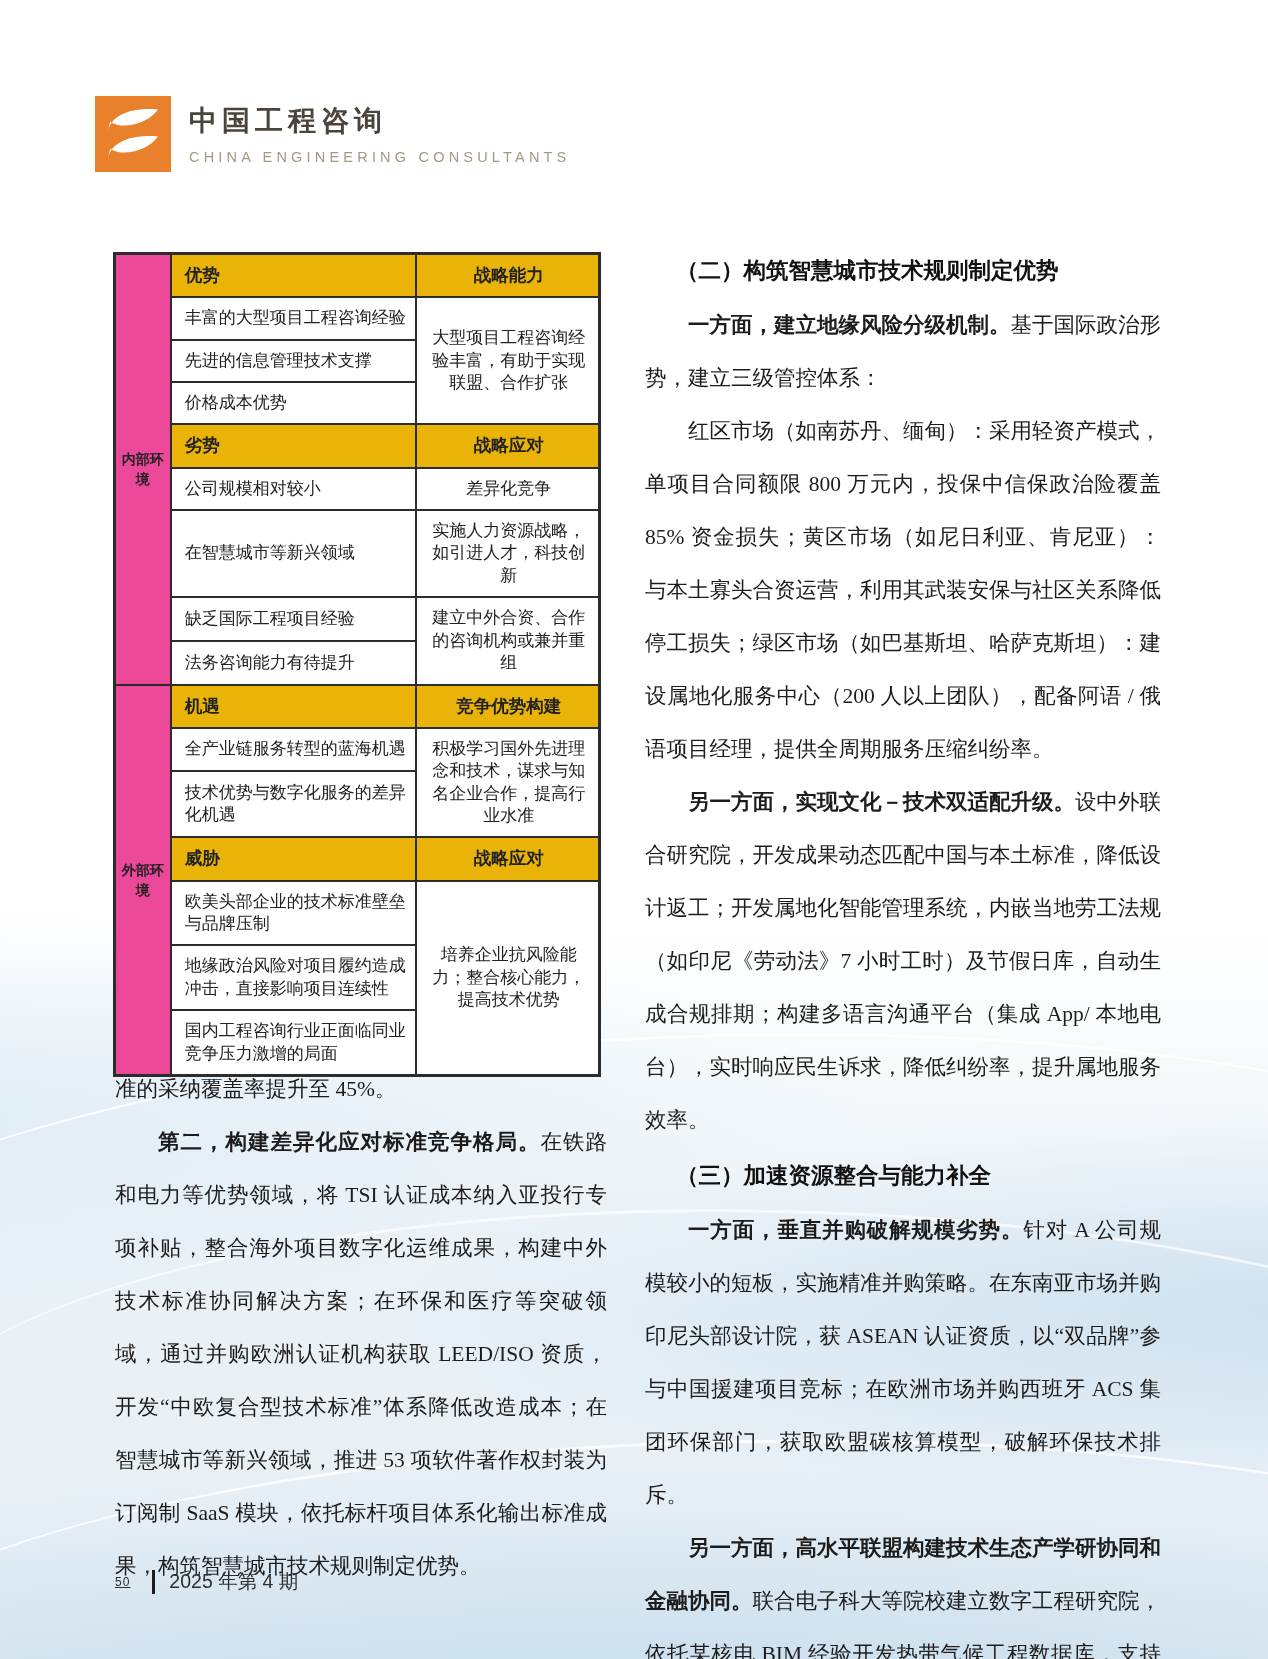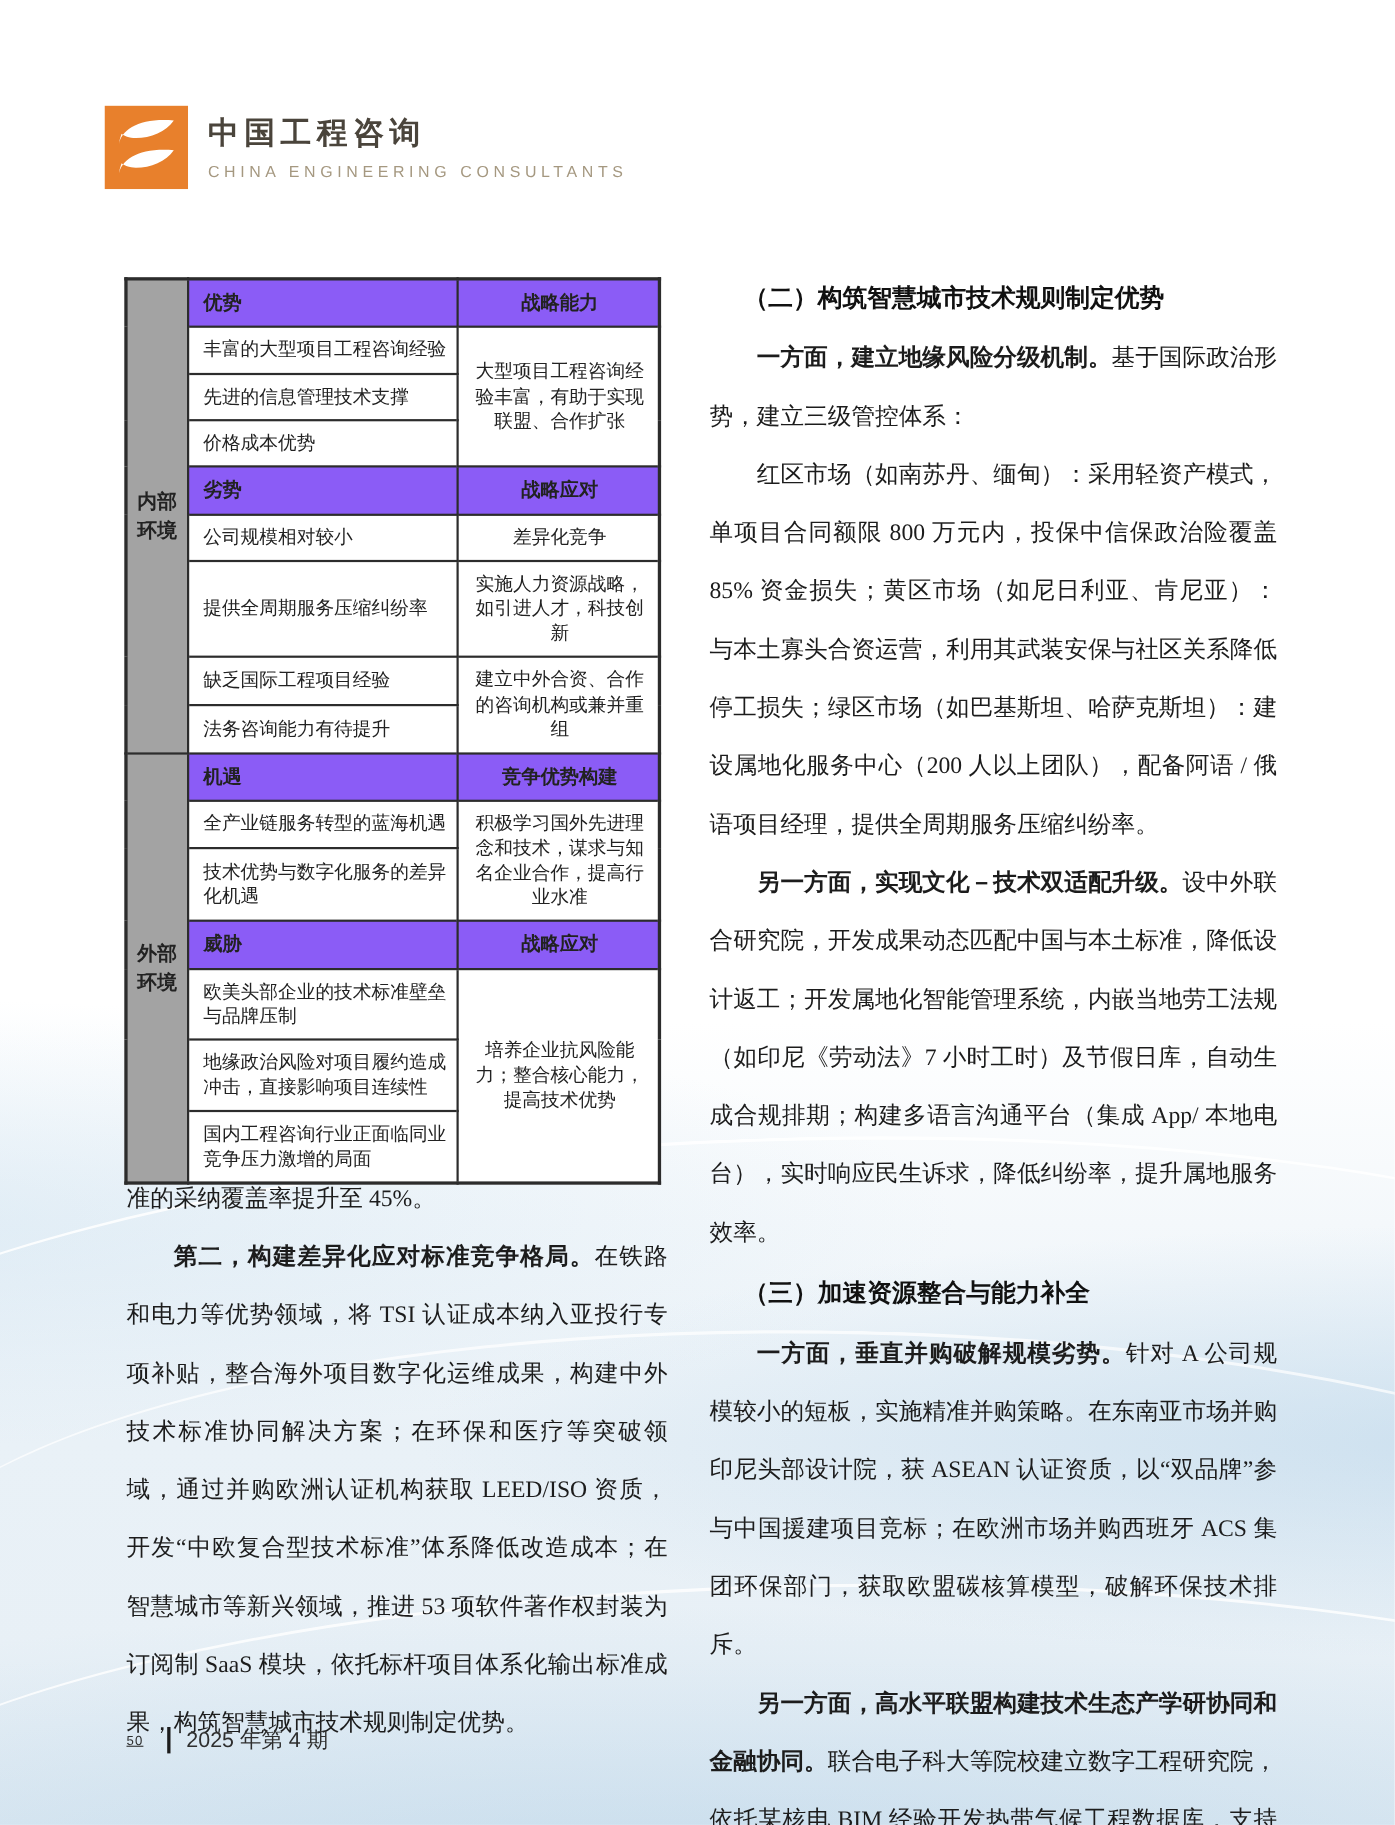--- a/index.html
+++ b/index.html
@@ -45,25 +45,25 @@
     font-weight:bold; font-size:19px; color:#1a1a1a; margin-bottom:15px; letter-spacing:1px;
   }
   table.swot { width:100%; border-collapse:collapse; table-layout:fixed; background:#ffffff; }
   table.swot { border:3px solid #2c2c2c; }
   .swot td {
     border:2px solid #2c2c2c;
     font-family:"Liberation Sans","DejaVu Sans",sans-serif;
     font-size:17px; line-height:1.32; color:#222; vertical-align:middle;
   }
   .swot td.env {
-    width:56px; background:#a3a3a3; font-weight:bold; text-align:center;
-    font-size:18px; padding:2px; word-break:break-all; line-height:1.45;
+    width:56px; background:#ec4899; font-weight:bold; text-align:center;
+    font-size:14px; padding:2px; word-break:break-all; line-height:1.45;
   }
   .swot td.hd {
-    background:#8b5cf6; font-weight:bold; text-align:center; padding:6px 4px; font-size:17.5px;
+    background:#eab308; font-weight:bold; text-align:center; padding:6px 4px; font-size:17.5px;
   }
   .swot td.c1 { width:244px; padding:9px 8px 9px 13px; text-align:left; }
   .swot td.c2 { width:183px; padding:9px 8px 9px 11px; text-align:center; }
 
   
   .para { font-size:21.5px; line-height:53px; text-align:justify; color:#1c1c1c; }
   .indent { text-indent:2em; }
   .lead { font-weight:bold; font-family:"Liberation Sans","DejaVu Sans",sans-serif; }
 
   
@@ -125,21 +125,21 @@
       </tr>
       <tr>
         <td class="hd c1">劣势</td>
         <td class="hd c2">战略应对</td>
       </tr>
       <tr>
         <td class="c1">公司规模相对较小</td>
         <td class="c2">差异化竞争</td>
       </tr>
       <tr>
-        <td class="c1">提供全周期服务压缩纠纷率</td>
+        <td class="c1">在智慧城市等新兴领域</td>
         <td class="c2">实施人力资源战略，如引进人才，科技创新</td>
       </tr>
       <tr>
         <td class="c1">缺乏国际工程项目经验</td>
         <td class="c2" rowspan="2">建立中外合资、合作的咨询机构或兼并重组</td>
       </tr>
       <tr>
         <td class="c1">法务咨询能力有待提升</td>
       </tr>
 

